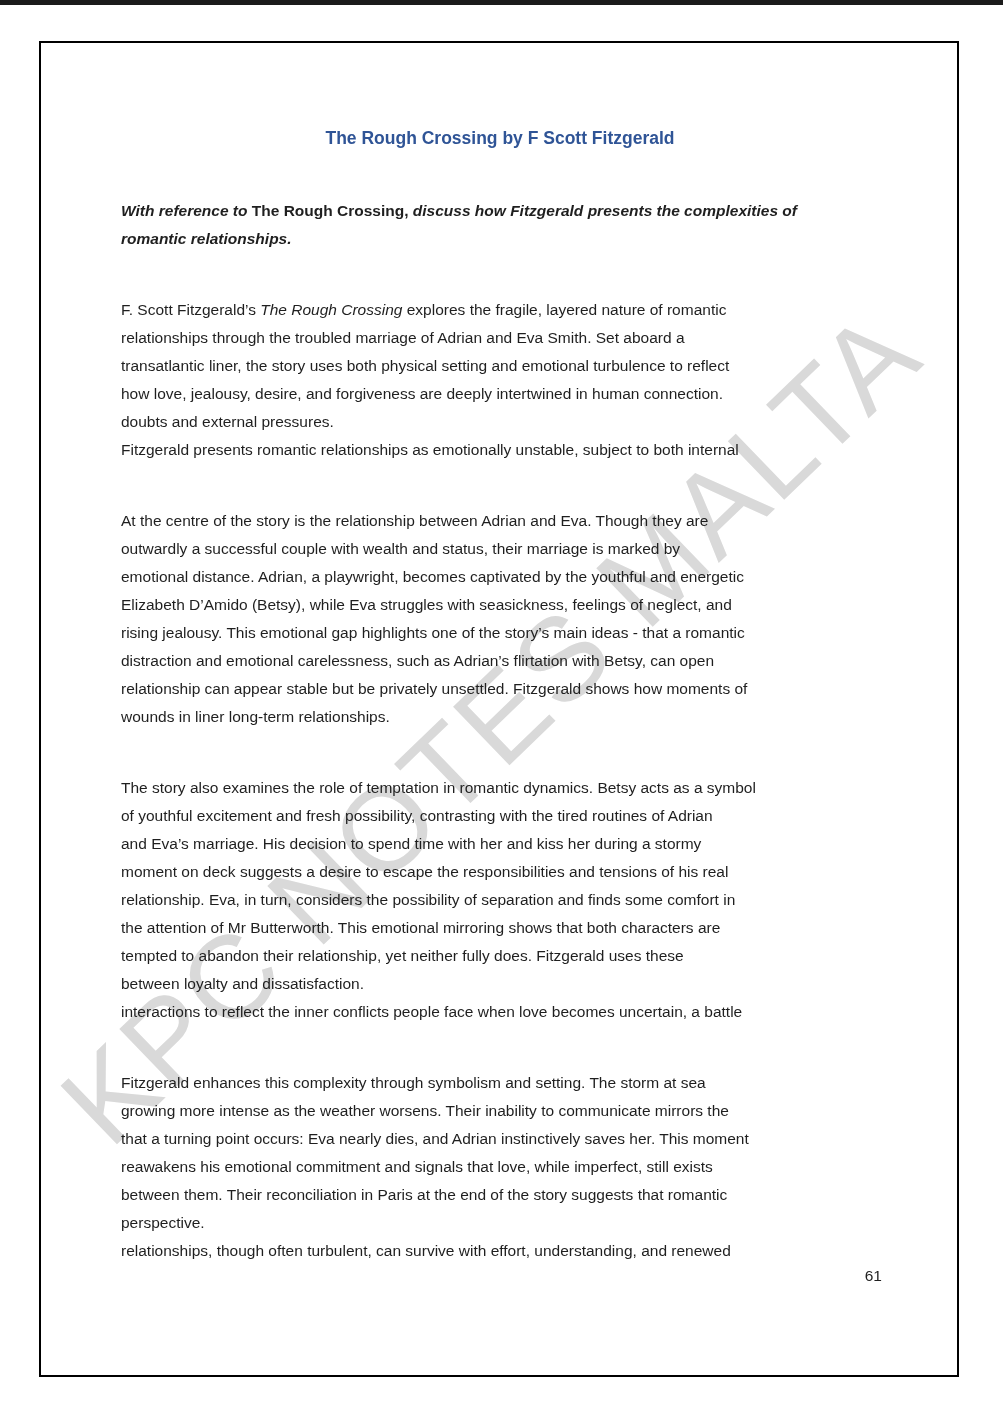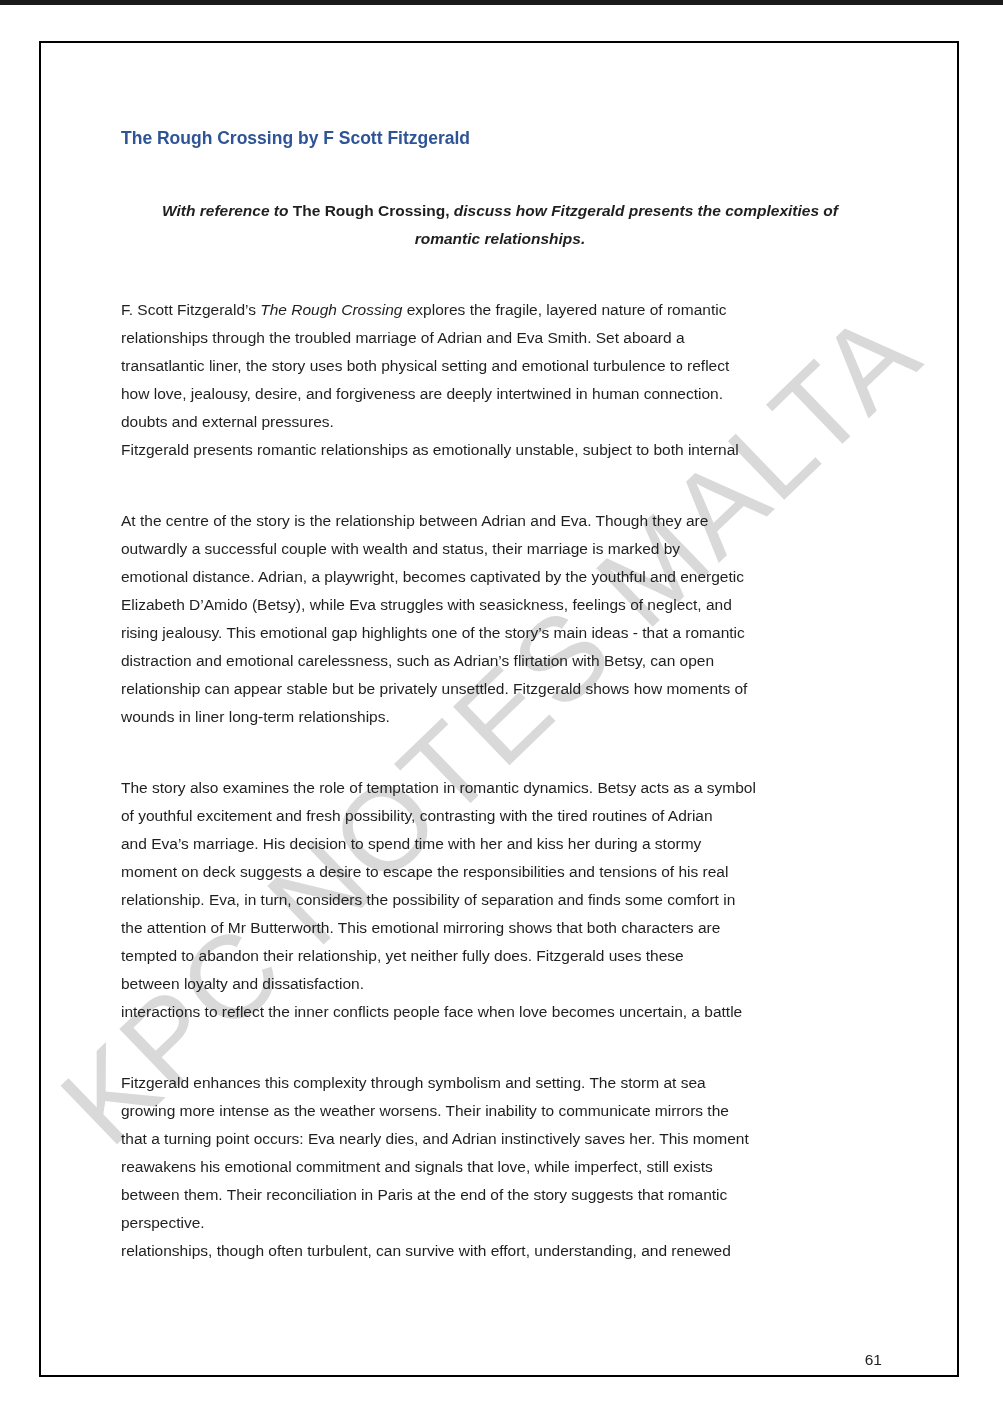--- a/index.html
+++ b/index.html
@@ -39,37 +39,38 @@
     z-index: 0;
     user-select: none;
   }
   .content {
     position: relative; z-index: 1;
     padding: 85px 78px 0 80px;
     color: var(--body-color);
   }
   .doc-title {
     margin: 0;
+    text-align: center;
     color: var(--title-color);
     font-size: 17.5px;
     font-weight: 700;
     line-height: 20px;
   }
-  .question { margin-top: 49px; font-weight: 700; font-style: italic; text-align: center; }
+  .question { margin-top: 49px; font-weight: 700; font-style: italic; }
   .question em { font-style: normal; }
   .para { margin-top: 43px; }
   .para em { font-style: italic; }
   .line {
     font-size: 15.5px;
     line-height: 28px;
     white-space: nowrap;
     color: var(--body-color);
   }
   .page-number {
-    position: absolute; top: 1308px; right: 75px;
+    position: absolute; top: 1224px; right: 75px;
     z-index: 1;
     font-size: 15.5px;
     color: var(--body-color);
   }
 </style>
 </head>
 <body>
 
 <div class="top-bar"></div>
 

